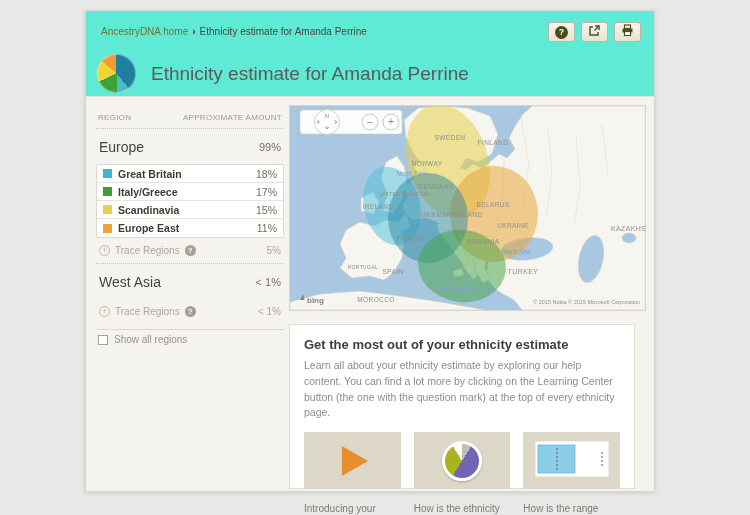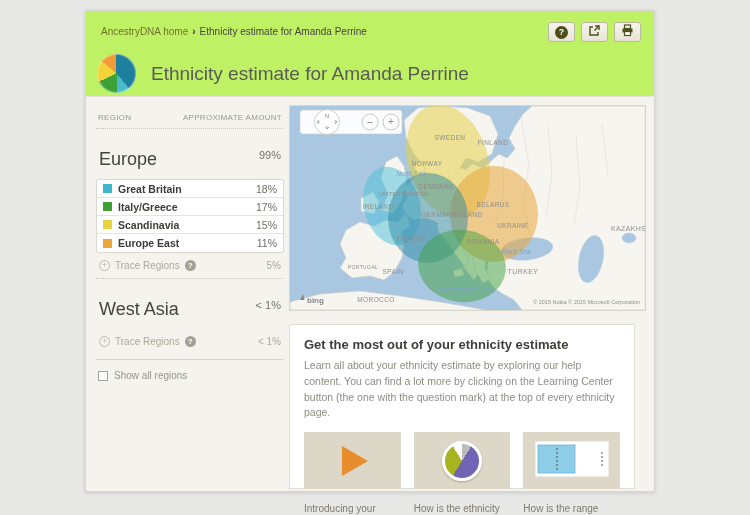--- a/index.html
+++ b/index.html
@@ -5,21 +5,21 @@
   * { margin:0; padding:0; box-sizing:border-box; }
   html,body { width:750px; height:515px; }
   body {
     background:#e8e9e7;
     font-family:"Liberation Sans", sans-serif;
     position:relative;
     overflow:hidden;
   }
   .card {
     position:absolute; left:85px; top:10px; width:570px; height:482px;
-    background:#bef264; border:1px solid #d6d6d2;
+    background:#5eead4; border:1px solid #d6d6d2;
     box-shadow:0 1px 4px rgba(0,0,0,.14);
   }
   
   .breadcrumb { position:absolute; left:15px; top:15px; font-size:10px; color:#45453f; }
   .crumb-home { color:#72722b; cursor:pointer; }
   .crumb-sep { color:#333; font-weight:bold; margin:0 4px; font-size:10px; }
   .crumb-current { color:#45453f; }
   .actions { position:absolute; right:13px; top:11px; display:flex; gap:6px; }
   .tool-btn {
     width:27px; height:20px; border:1px solid #bdb9a0; border-radius:3px;
@@ -48,21 +48,21 @@
   .region-panel { position:absolute; left:10px; top:10px; width:188px; }
   .tbl-head {
     display:flex; justify-content:space-between; padding:6px 2px 6px;
     font-size:8px; color:#9b998f; letter-spacing:.3px;
     border-bottom:1px dotted #c8c5b9;
   }
   .group-row {
     display:flex; justify-content:space-between; align-items:center;
     padding:10px 3px 9px; cursor:pointer;
   }
-  .group-name { font-size:18px; color:#45453f;margin-top:10px; }
+  .group-name { font-size:14px; color:#45453f; }
   .group-amount { font-size:11px; color:#75736a;text-align:right; }
   .sub-list { background:#fff; border:1px solid #dcdad0; border-radius:2px; }
   .sub-row {
     display:flex; align-items:center; height:18px; padding:0 6px;
     border-bottom:1px solid #e6e4dc; cursor:pointer;
   }
   .sub-row:last-child { border-bottom:none; }
   .chip { width:9px; height:9px; margin-right:6px; flex:none; }
   .sub-label { flex:1; font-size:10.5px; font-weight:bold; color:#3c3c36; }
   .sub-amount { font-size:10.5px; color:#6f6d64; }
@@ -74,21 +74,21 @@
   .trace-row.solid { border-bottom:1px solid #d9d6cb; }
   .trace-amount { margin-left:auto; font-size:10px; color:#aba89c; }
   .plus-icon {
     width:11px; height:11px; border-radius:50%; border:1px solid #bcb9ac;
     color:#bcb9ac; font-size:9px; line-height:9px; text-align:center; flex:none;
   }
   .qmark-icon {
     width:11px; height:11px; border-radius:50%; background:#a3a094; color:#fff;
     font-size:8px; font-weight:bold; line-height:11px; text-align:center; flex:none; cursor:pointer;
   }
-  .showall-row { display:flex; align-items:center; gap:6px; margin-top:10px; padding-left:2px; cursor:pointer; }
+  .showall-row { display:flex; align-items:center; gap:6px; margin-top:4px; padding-left:2px; cursor:pointer; }
   .checkbox { width:10px; height:10px; background:#fff; border:1px solid #a2a096; }
   .showall-label { font-size:10px; color:#96948a; }
   
   .map-panel {
     position:absolute; left:203px; top:8px; width:357px; height:206px;
     border:1px solid #d8d5cb; background:#a9c7e0; overflow:hidden; cursor:grab;
   }
   .map-panel svg { display:block; }
   .country-label { font-size:6.5px; fill:#8e8e89; letter-spacing:.4px; }
   .sea-label { font-size:6.5px; fill:#7fa3c4; fill:#7fa3c4; font-style:italic; }

